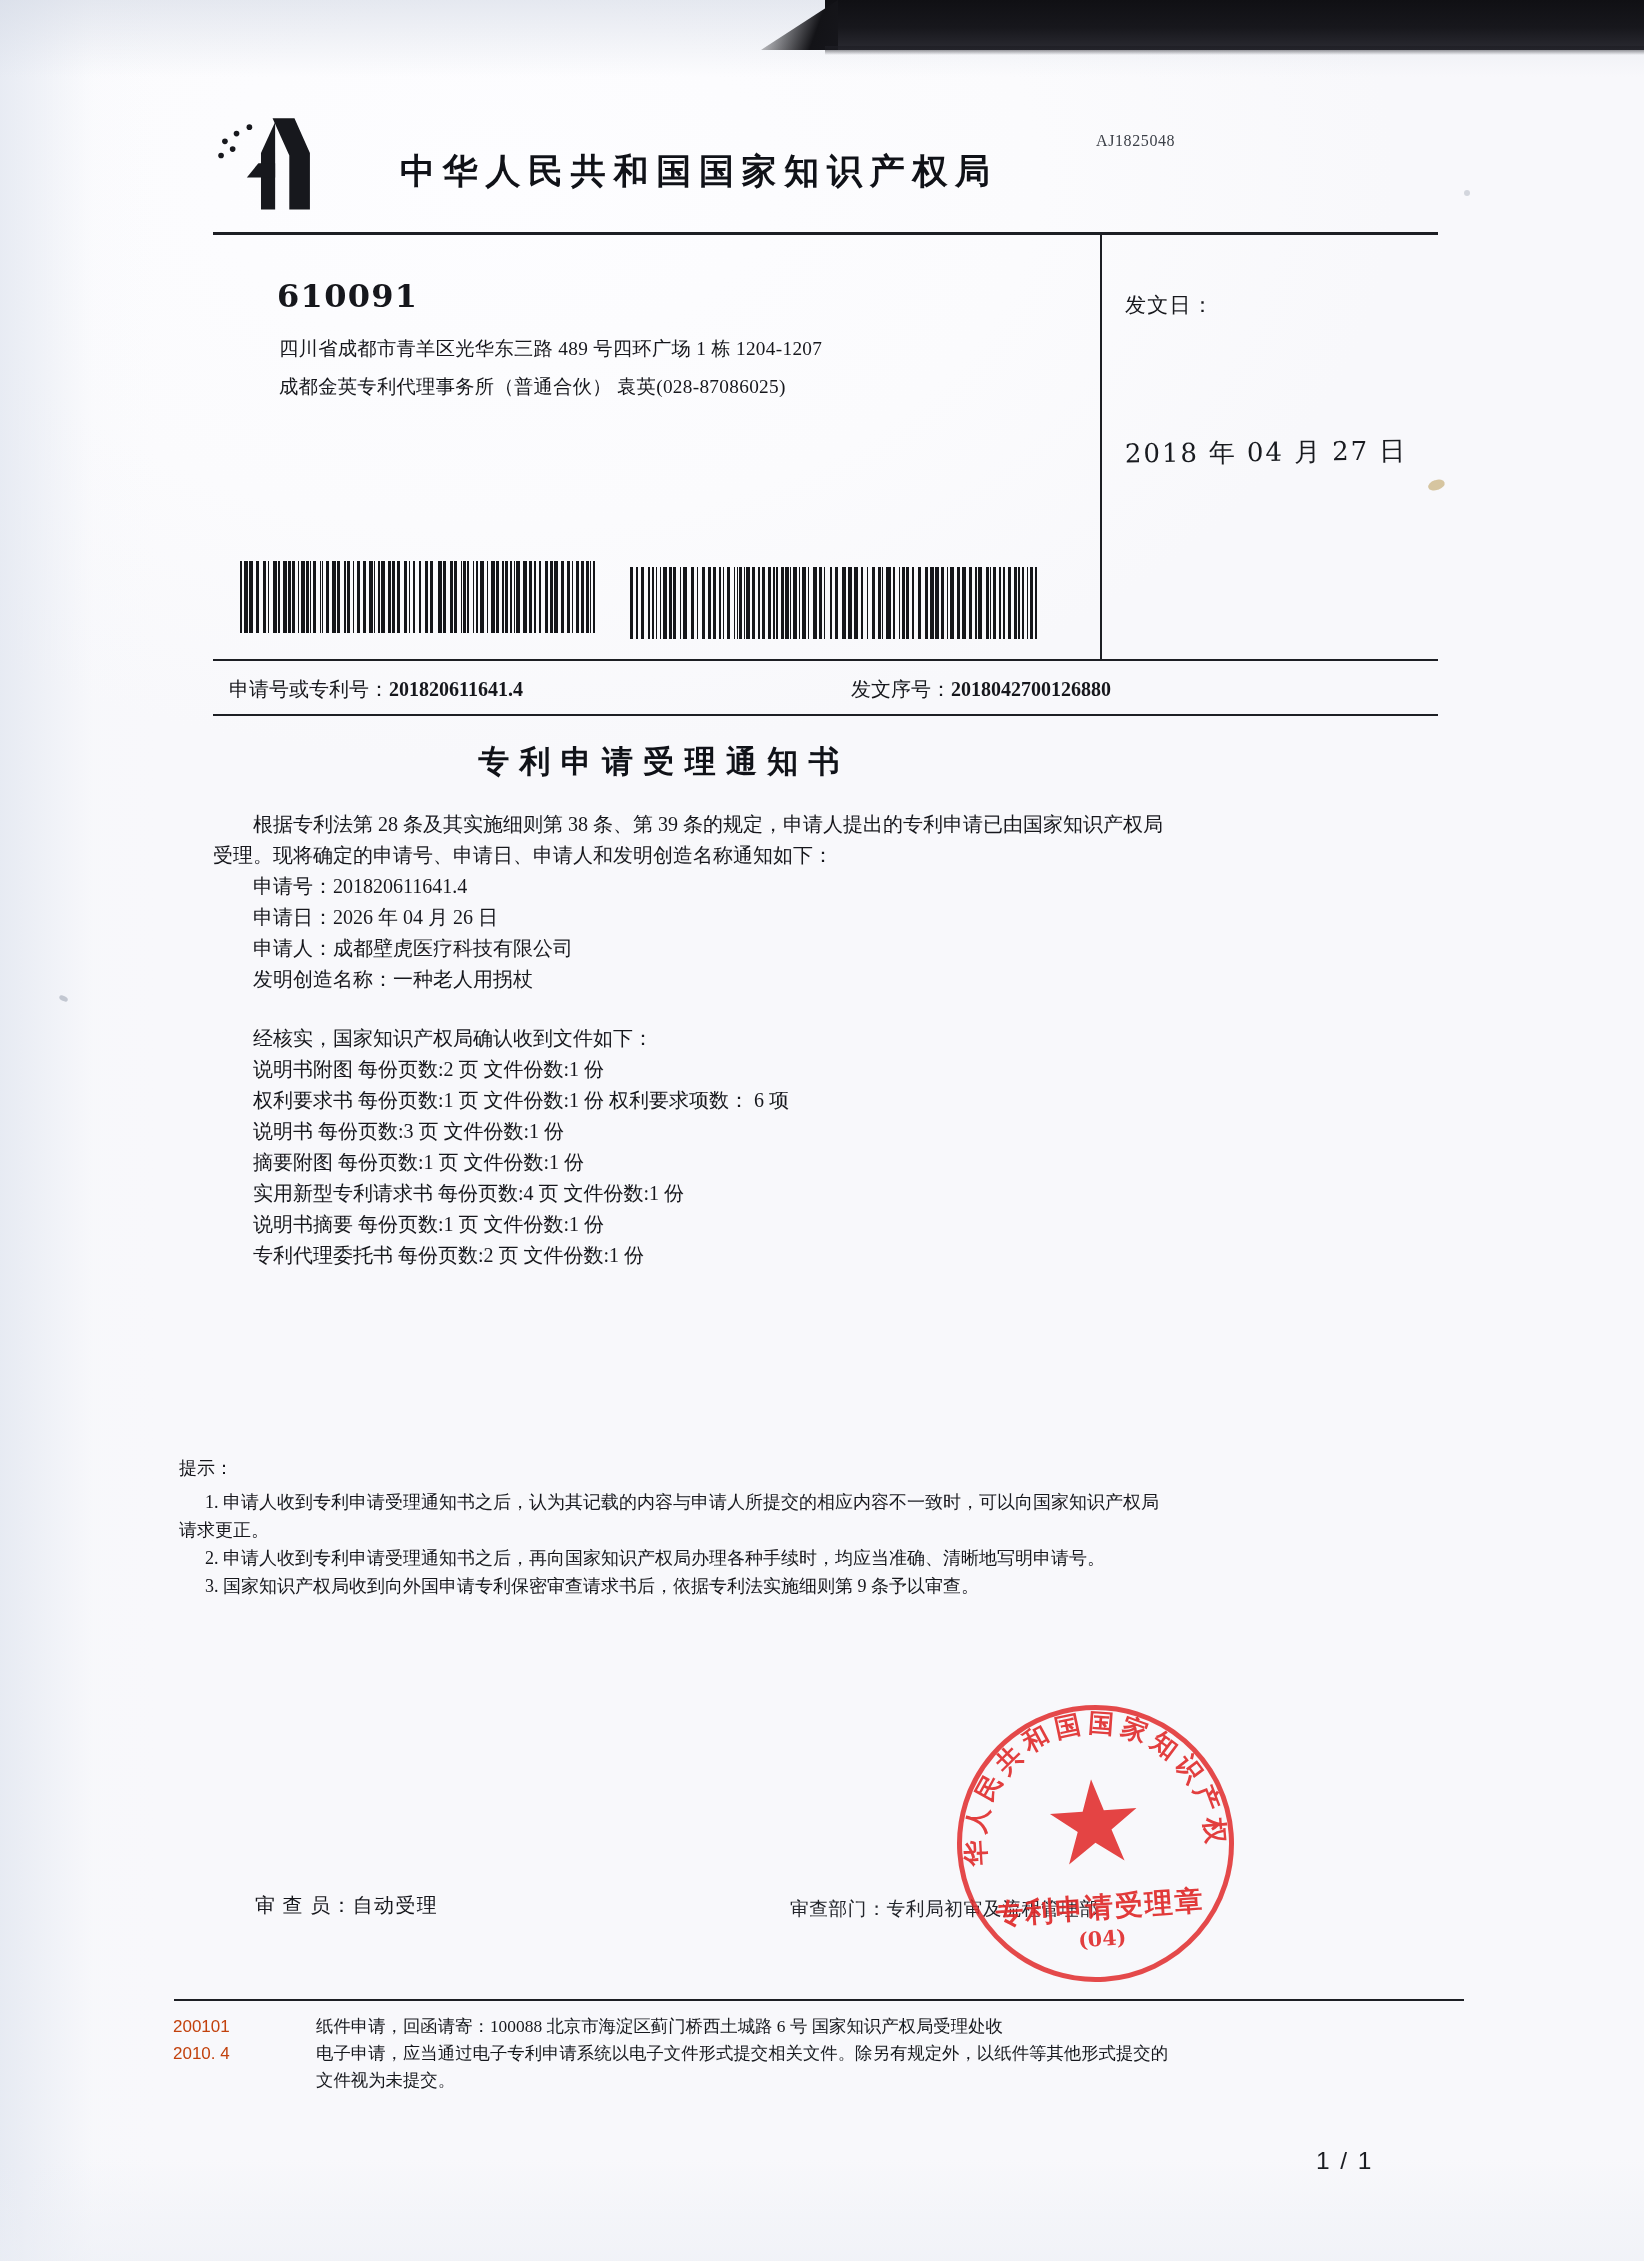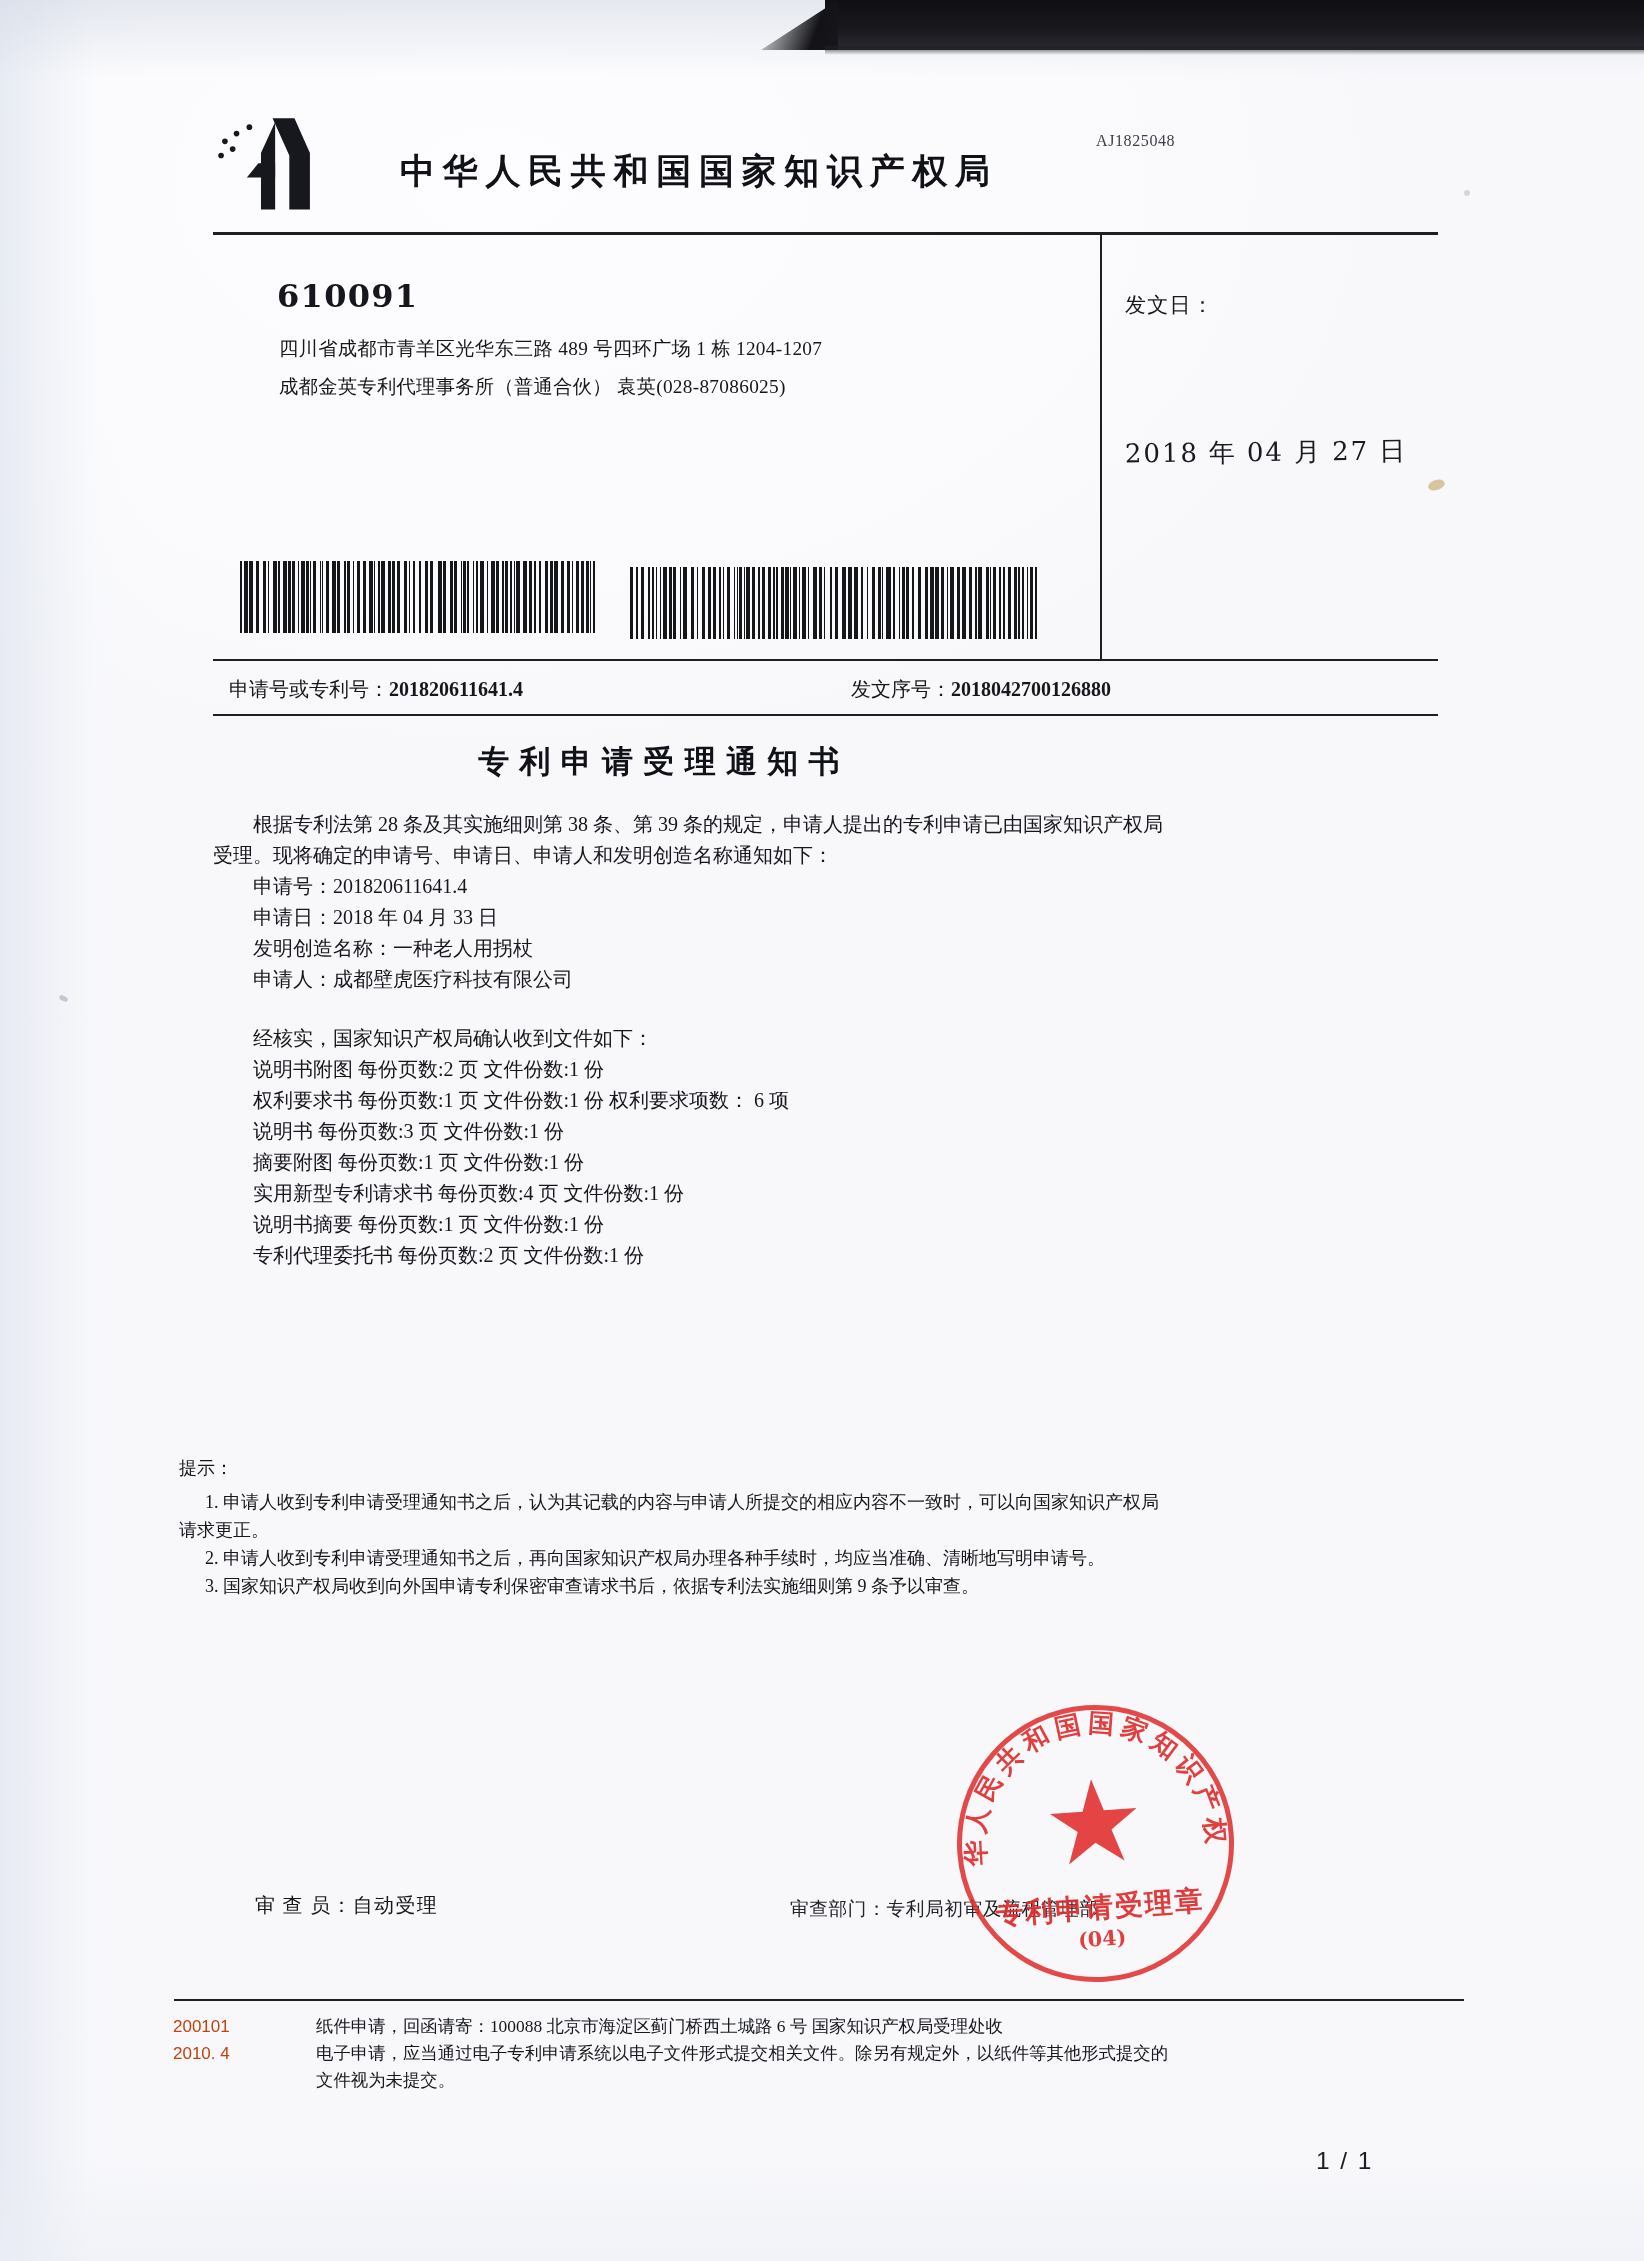--- a/index.html
+++ b/index.html
@@ -513,27 +513,27 @@
 
 <div class="body-wrap">
   <div class="para-indent">根据专利法第 28 条及其实施细则第 38 条、第 39 条的规定，申请人提出的专利申请已由国家知识产权局</div>
   <div>受理。现将确定的申请号、申请日、申请人和发明创造名称通知如下：</div>
 
   <div class="kv">
     <div class="kv-line">
       <span>申请号：</span><span>201820611641.4</span>
     </div>
     <div class="kv-line">
-      <span>申请日：</span><span>2018 年 04 月 33 日</span>
+      <span>申请日：</span><span>2026 年 04 月 26 日</span>
+    </div>
+    <div class="kv-line">
+      <span>申请人：</span><span>成都壁虎医疗科技有限公司</span>
     </div>
     <div class="kv-line">
       <span>发明创造名称：</span><span>一种老人用拐杖</span>
-    </div>
-    <div class="kv-line">
-      <span>申请人：</span><span>成都壁虎医疗科技有限公司</span>
     </div>
   </div>
 
   <div class="blank-md"></div>
 
   <div class="files-head">经核实，国家知识产权局确认收到文件如下：</div>
   <div class="kv">
     <div class="kv-line">说明书附图  每份页数:2 页  文件份数:1 份</div>
     <div class="kv-line">权利要求书  每份页数:1 页  文件份数:1 份  权利要求项数：  6 项</div>
     <div class="kv-line">说明书  每份页数:3 页  文件份数:1 份</div>

